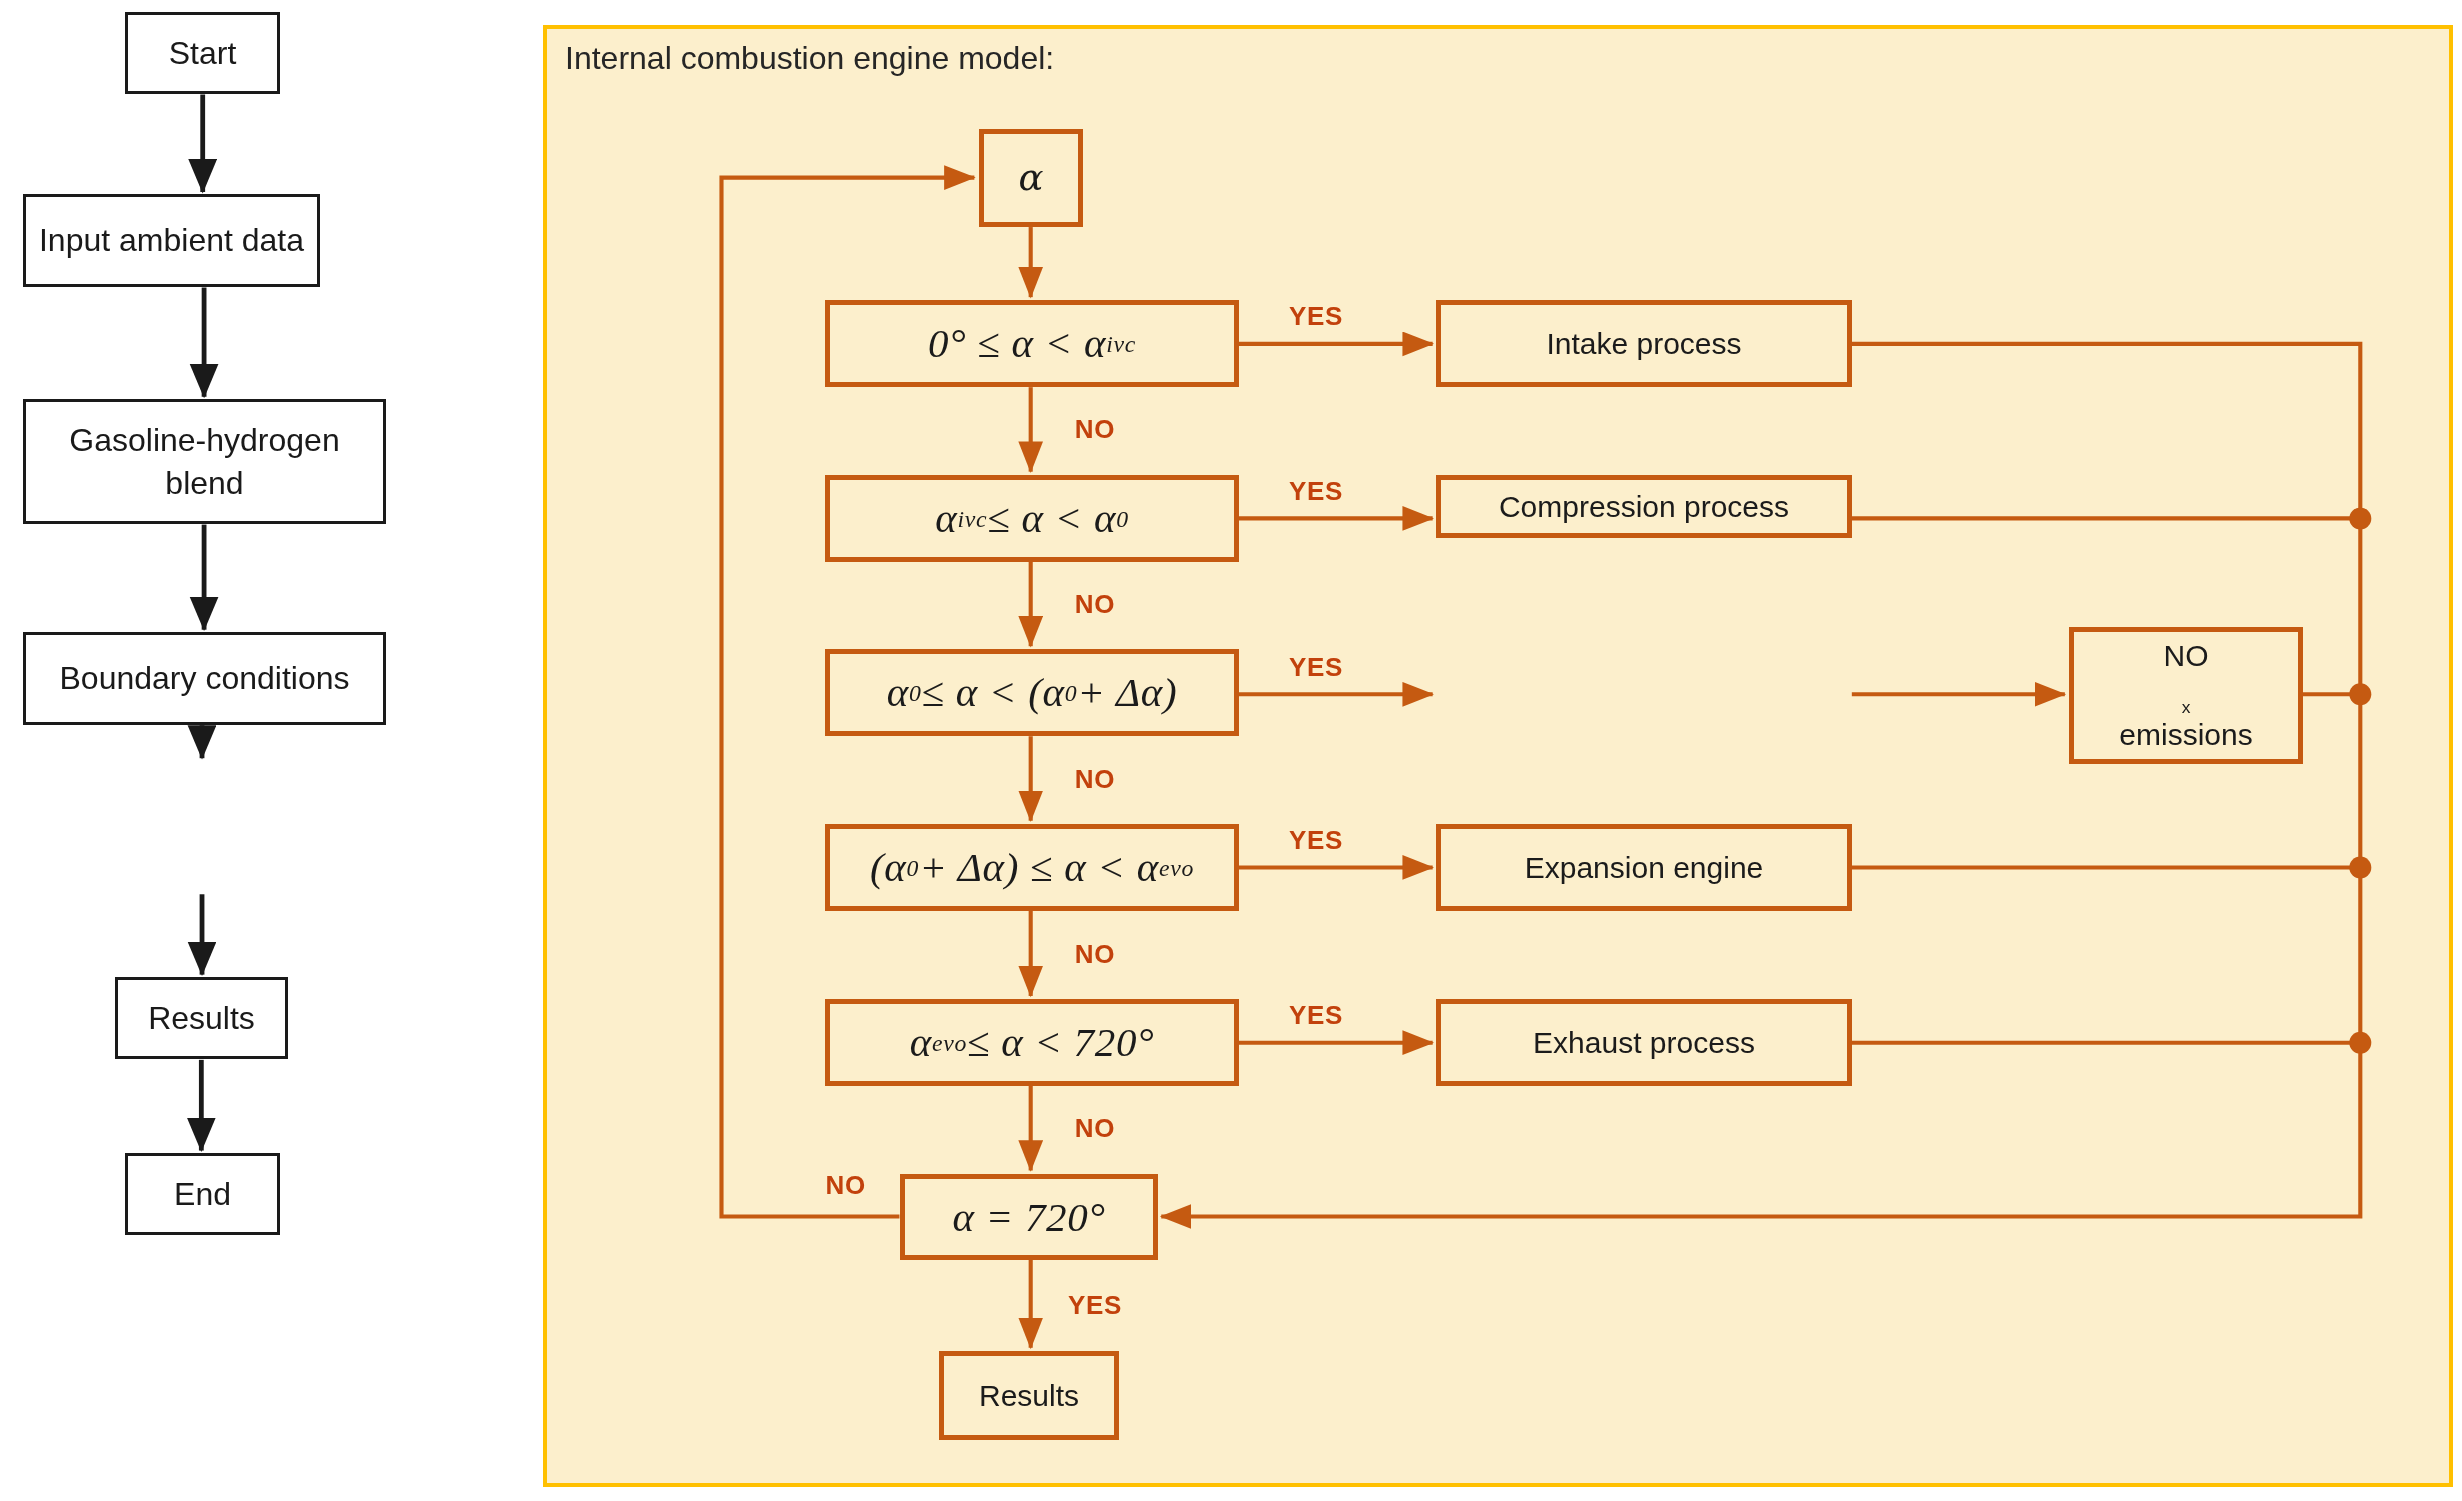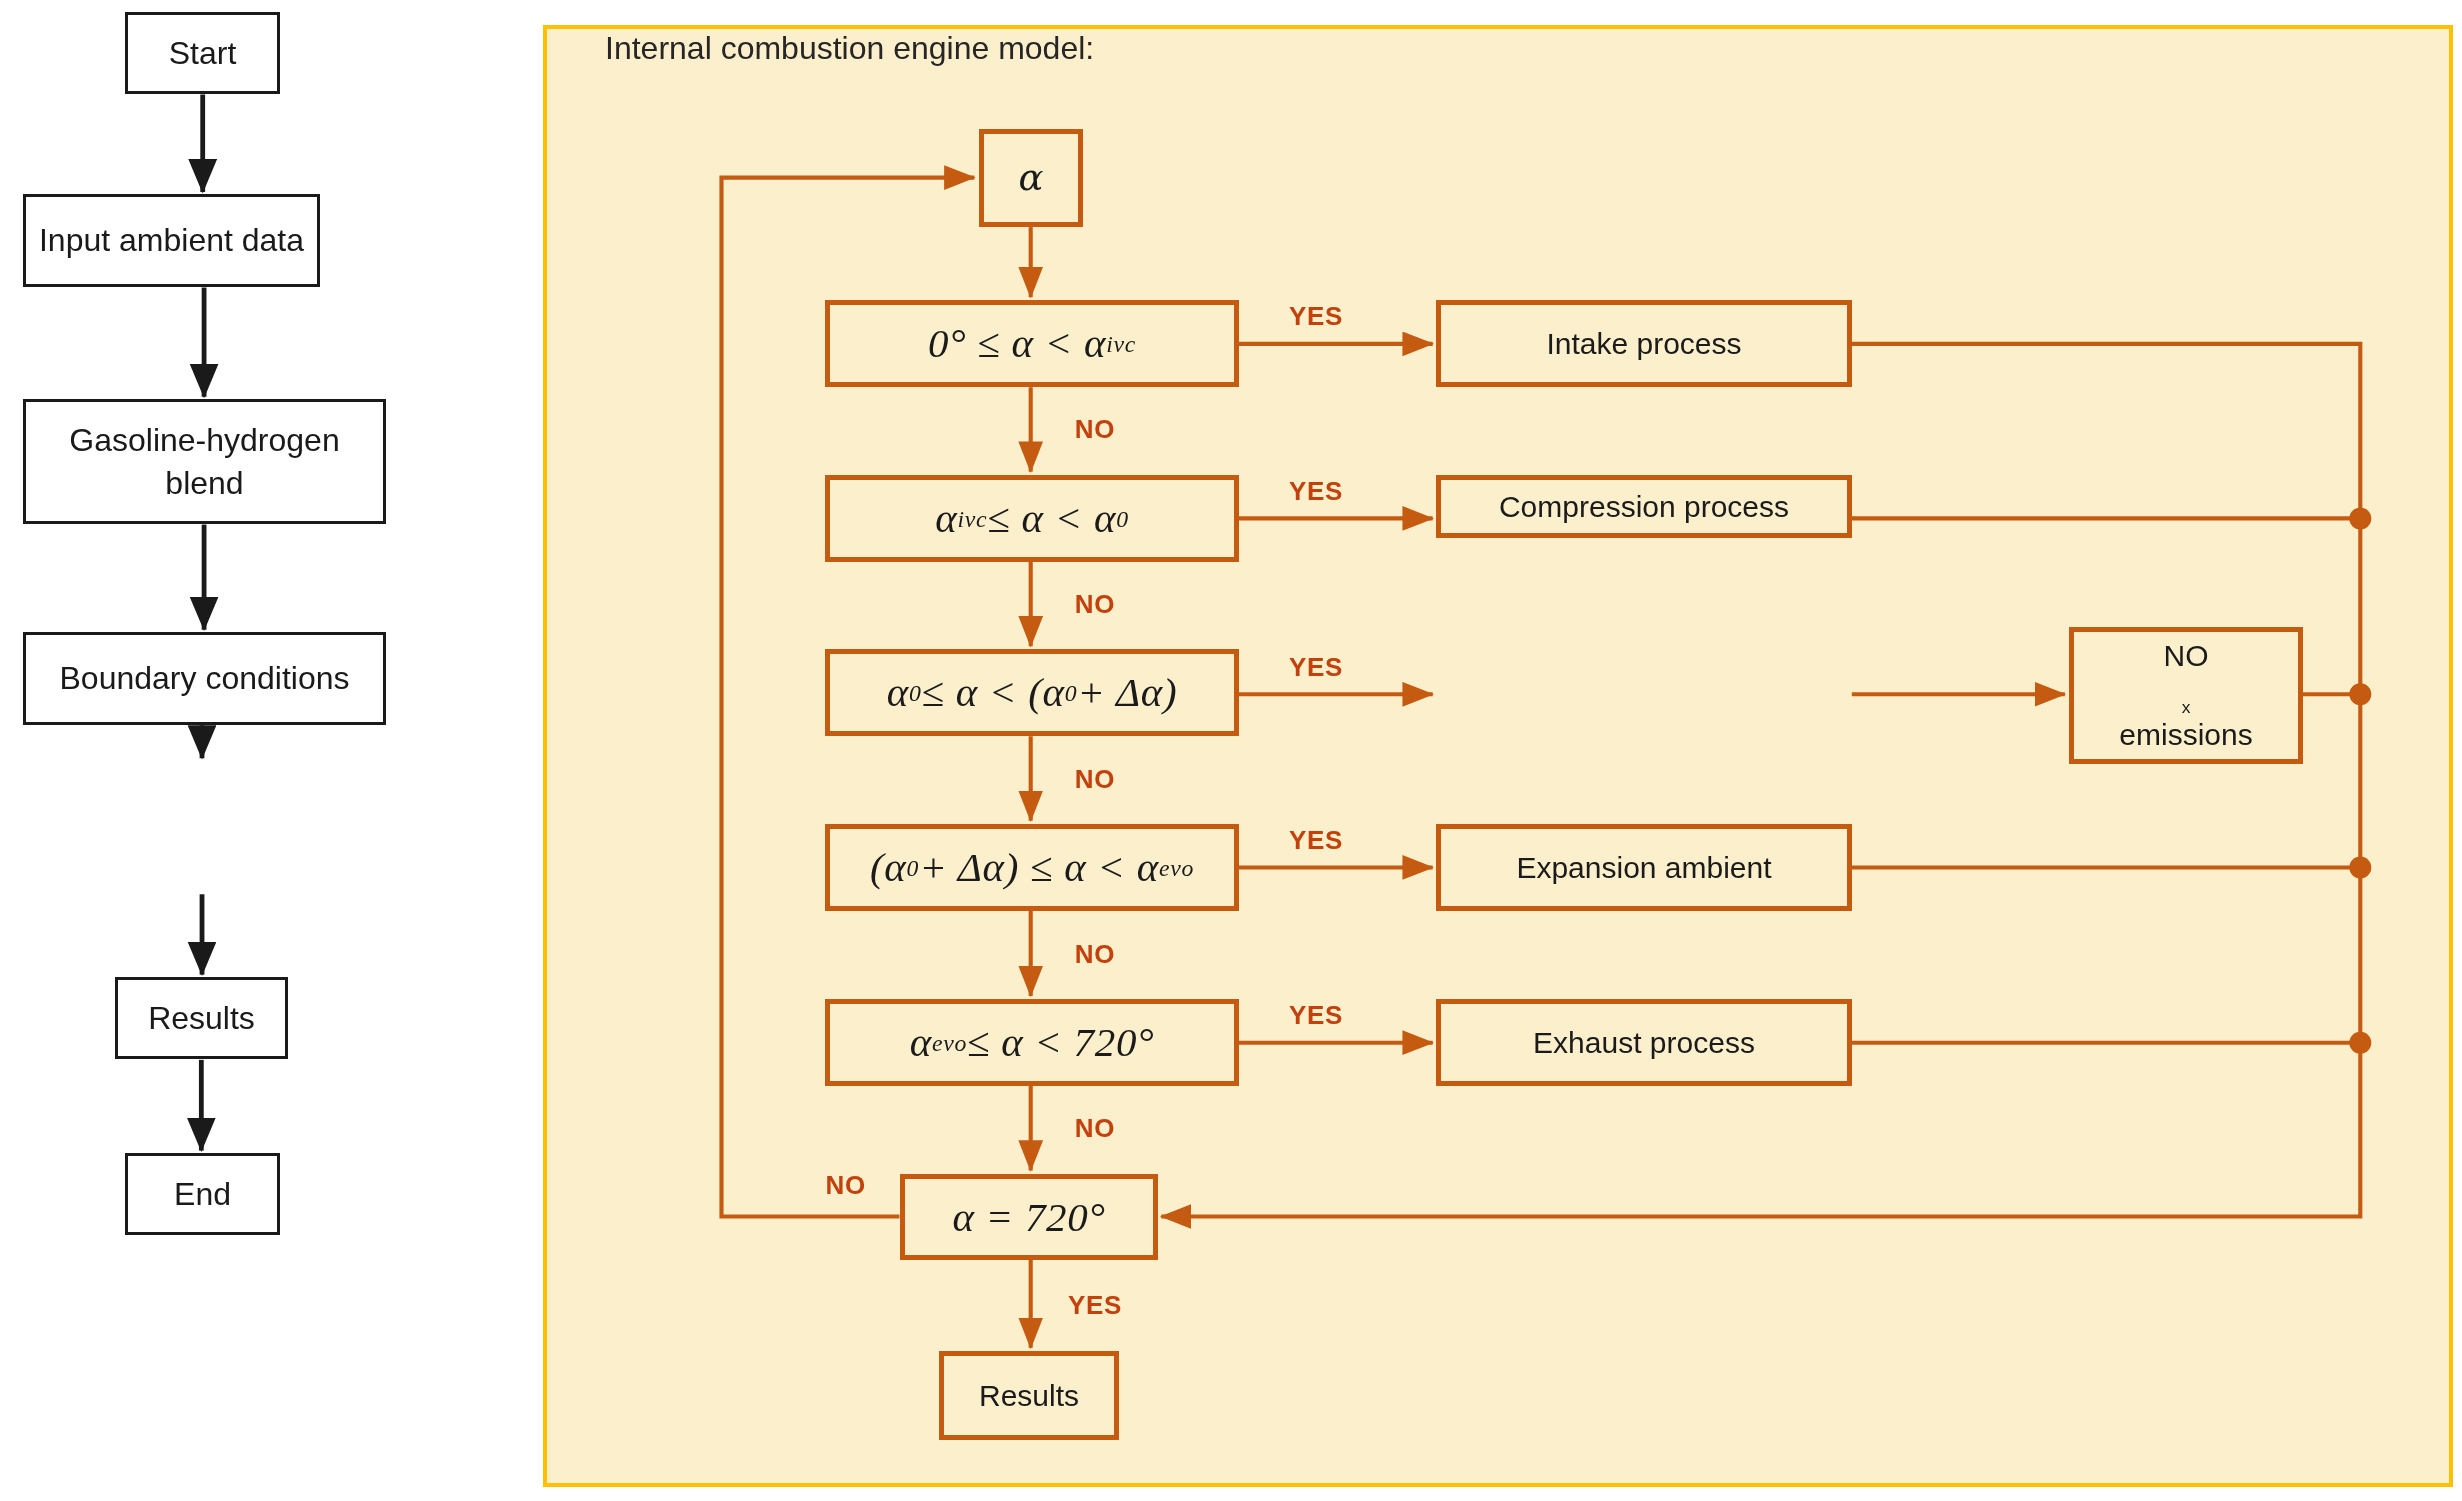--- a/index.html
+++ b/index.html
@@ -33,24 +33,23 @@
     font-size:32px;
   }
   
   #panel{
     position:absolute;left:543px;top:25px;width:1910px;height:1462px;
     box-sizing:border-box;
     background:#FCEFCC;
     border:4.1px solid #FFC000;
   }
   .panel-title{
-    position:absolute;left:565px;top:30px;
+    position:absolute;left:565px;top:40px;
     font-size:32px;color:#262626;
     white-space:nowrap;
-    margin-left:40px;
   }
   
   .orange-node{
     border:5.5px solid #C55A11;
     background:transparent;
     font-size:30px;color:#1b1b1b;
   }
   .cond{
     font-family:Liberation Serif, serif;
     font-style:italic;
@@ -192,21 +191,21 @@
       <span>α = 720°</span>
     </div>
 
   <div class="bx orange-node" style="left:939px;top:1351px;width:180px;height:89px">Results</div>
 
   <div class="bx orange-node" style="left:1436px;top:300px;width:416px;height:87px">Intake process</div>
 
   <div class="bx orange-node" style="left:1436px;top:475px;width:416px;height:63px">Compression process</div>
 
 
-  <div class="bx orange-node" style="left:1436px;top:824px;width:416px;height:87px">Expansion ambient</div>
+  <div class="bx orange-node" style="left:1436px;top:824px;width:416px;height:87px">Expansion engine</div>
 
   <div class="bx orange-node" style="left:1436px;top:999px;width:416px;height:87px">Exhaust process</div>
 
   <div class="bx orange-node two-line" style="left:2069px;top:627px;width:234px;height:137px">
     <div>
       <span class="subglyph"><span>NO</span><sub>x</sub></span>
       <span>emissions</span>
     </div>
   </div>
 

